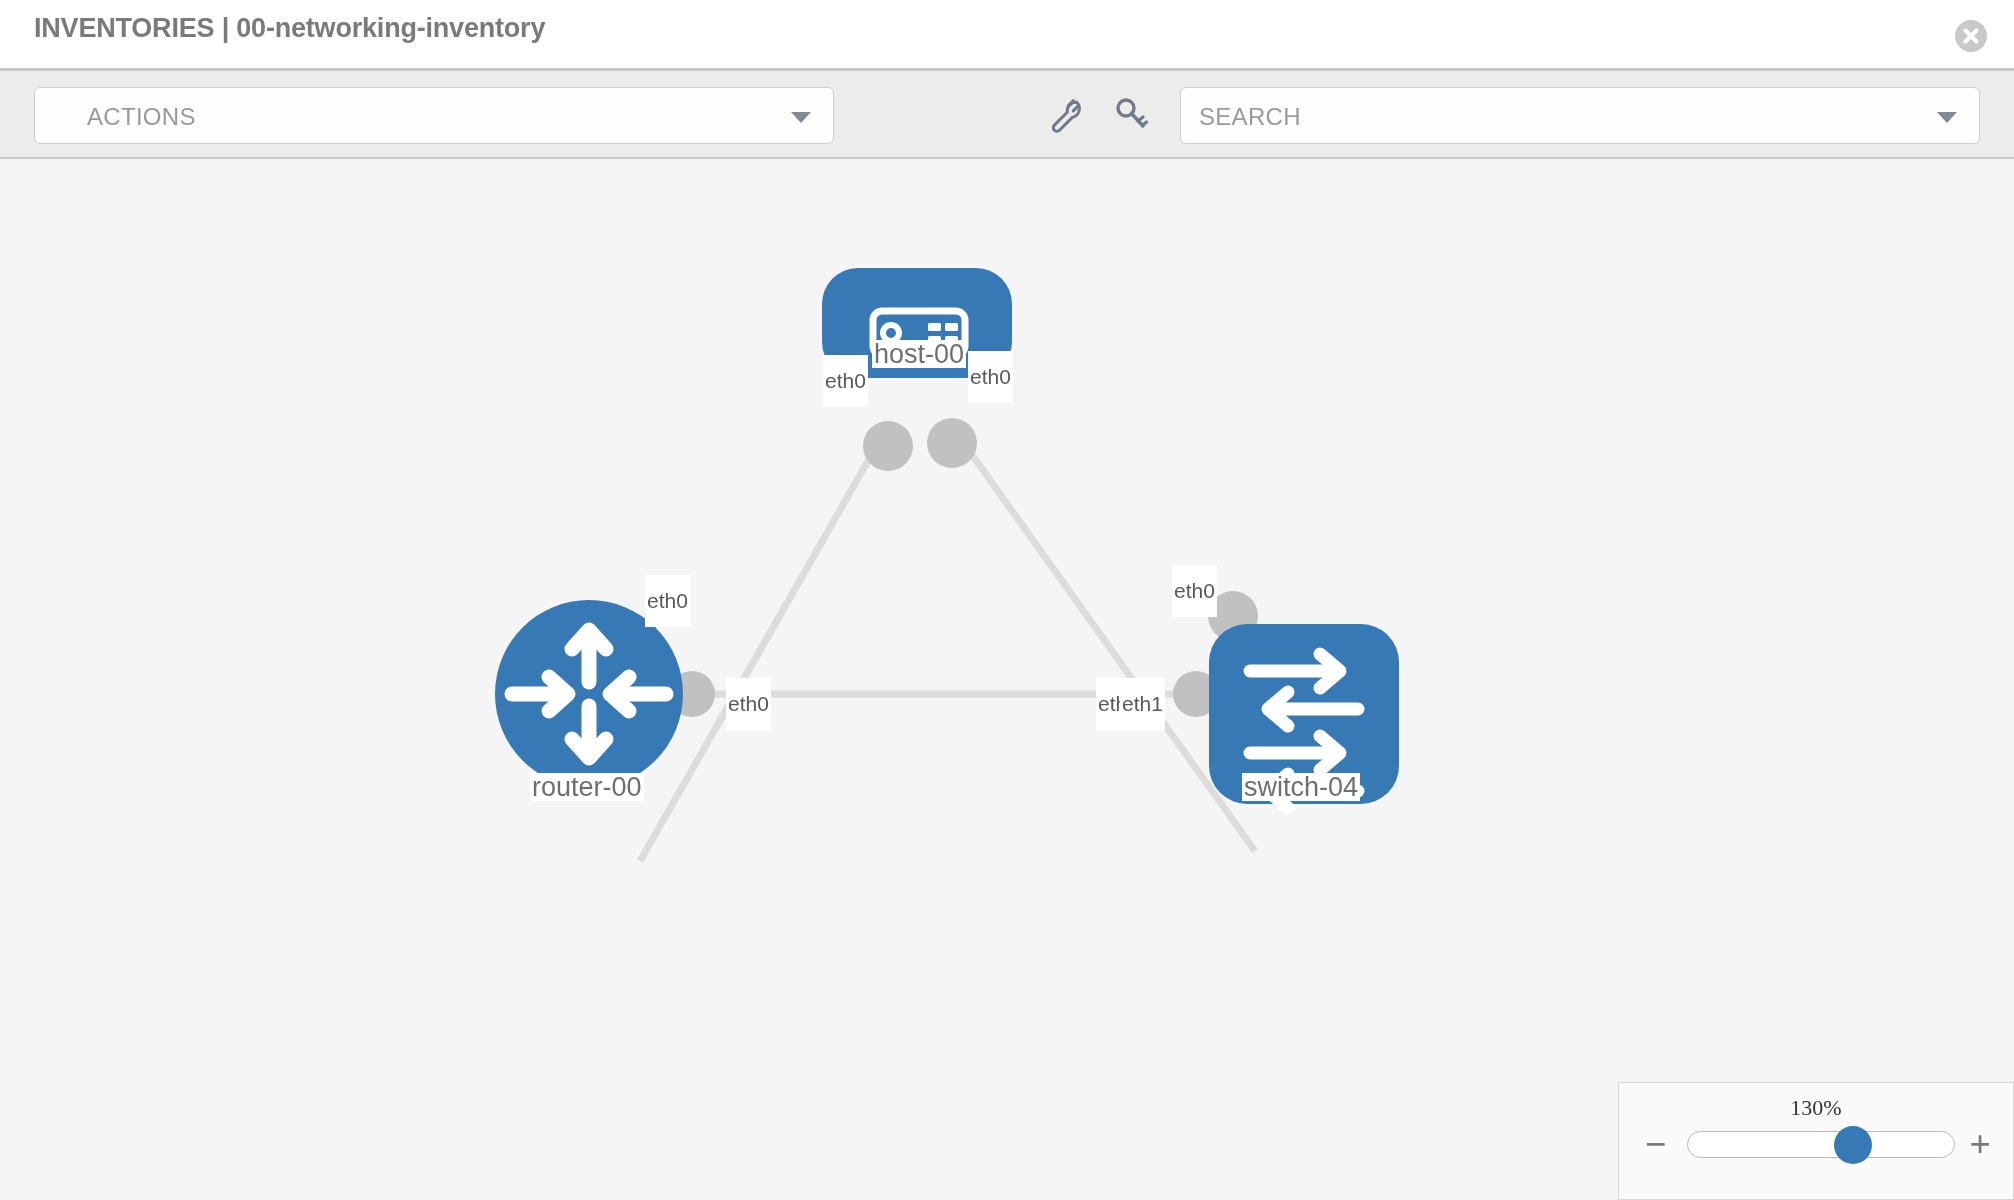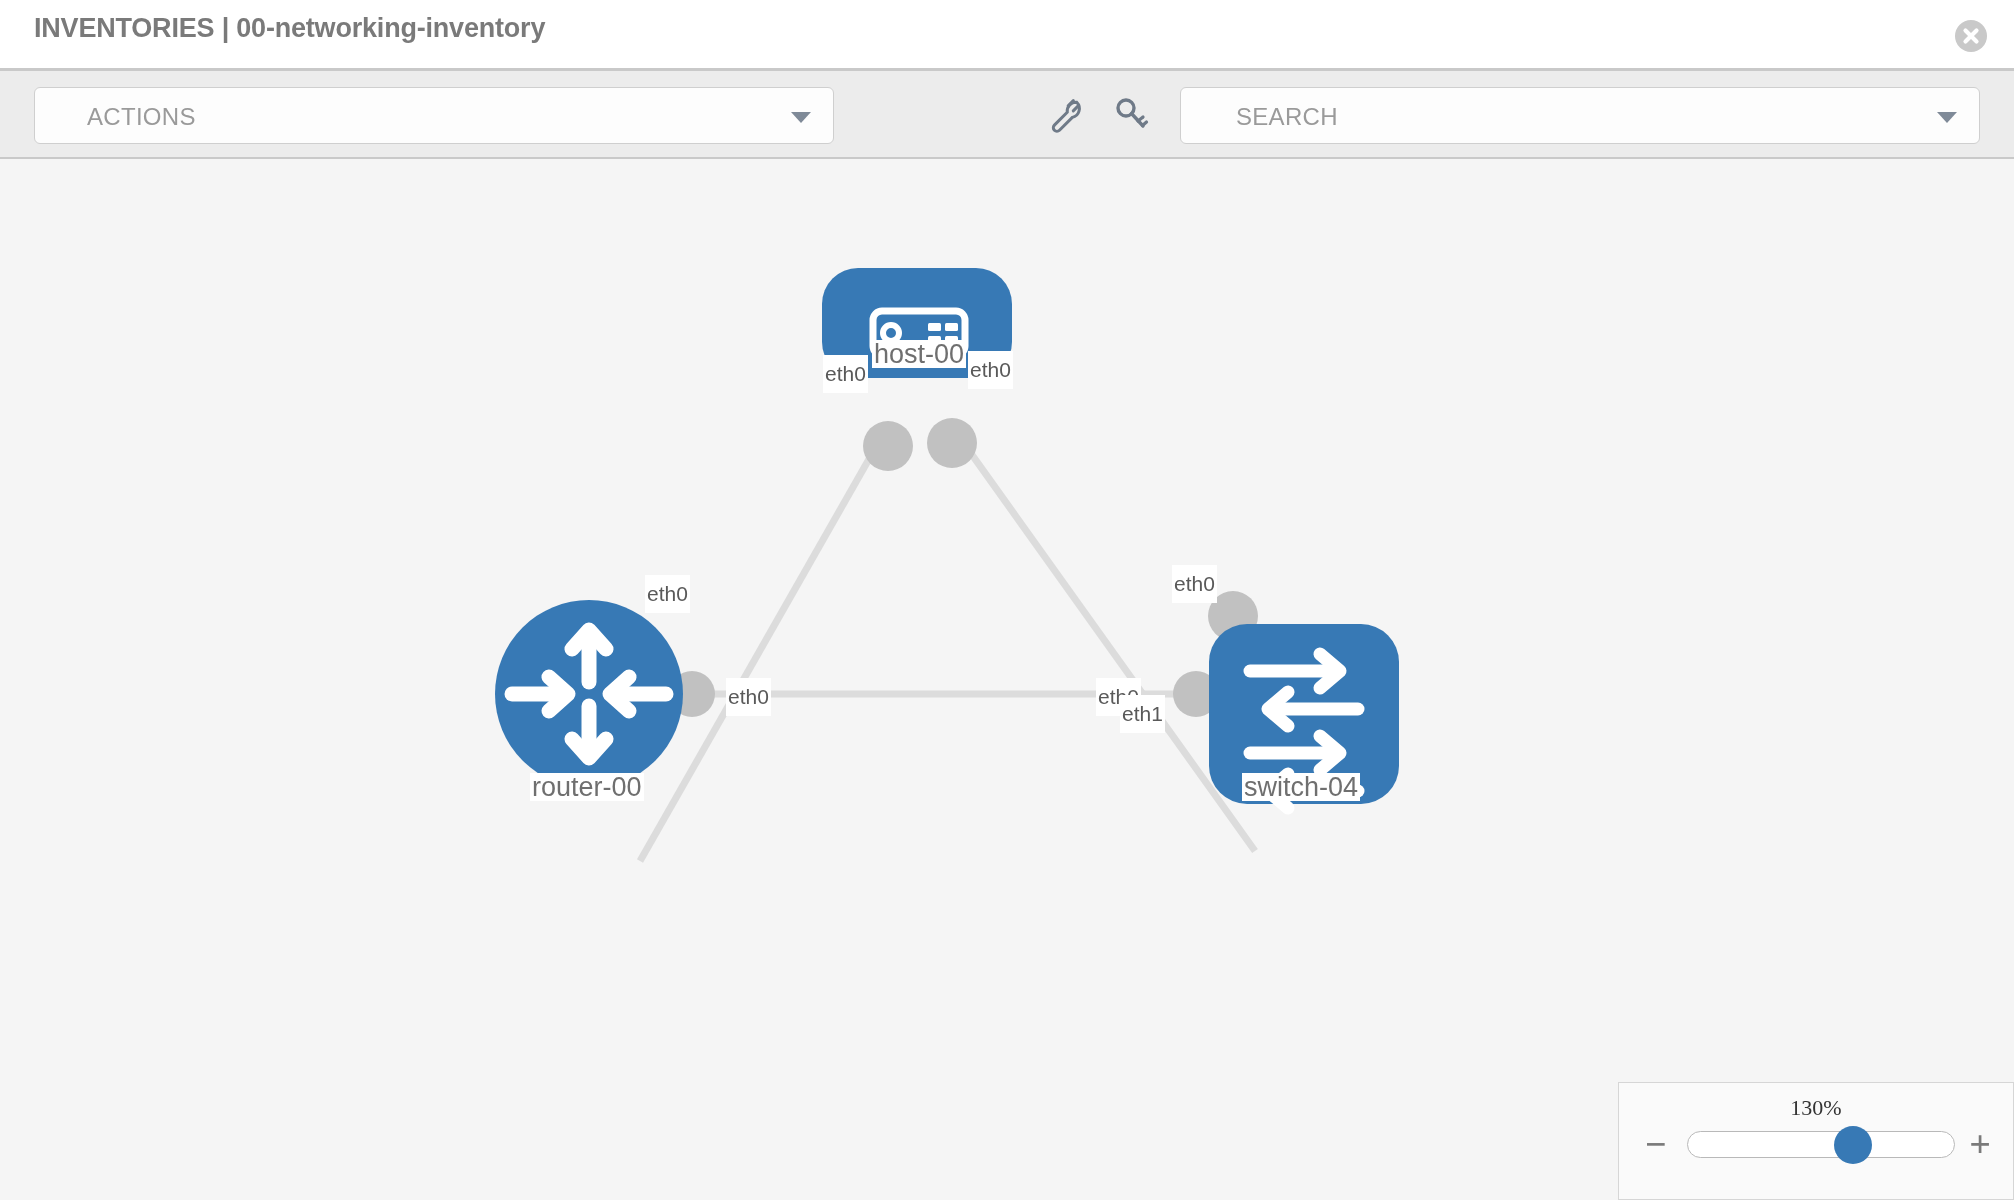--- a/index.html
+++ b/index.html
@@ -68,21 +68,21 @@
 
   .search-box {
     position: absolute; left: 1180px; top: 16px;
     width: 800px; height: 57px;
     background: #fdfdfd;
     border: 1px solid #cfcfcf;
     border-radius: 6px;
   }
   .search-label {
     position: absolute; left: 18px; top: 15px;
-    font-size: 24px; color: #9a9a9a; letter-spacing: 0.3px; margin-left: 37px;
+    font-size: 24px; color: #9a9a9a; letter-spacing: 0.3px;
   }
 
   
   .canvas {
     position: absolute; top: 161px; left: 0;
     width: 2014px; height: 1039px;
     background: #f5f5f5;
     overflow: hidden;
   }
   .canvas svg { position: absolute; top: 0; left: 0; }
@@ -96,21 +96,21 @@
     white-space: nowrap;
     padding: 0 2px;
     line-height: 1.05;
   }
   .edge-label {
     position: absolute;
     font-size: 21px;
     color: #595959;
     background: #ffffff;
     white-space: nowrap;
-    padding: 8px 2px;
+    padding: 15px 2px;
     line-height: 1.05;
   }
 
   
   .zoom-panel {
     position: absolute; right: 0; bottom: 0;
     width: 396px; height: 118px;
     background: #fafafa;
     border: 1px solid #d6d6d6;
     font-family: Liberation Serif, serif;
@@ -271,21 +271,21 @@
     <div class="edge-label" style="left:968px; top:190px;">eth0</div>
 
     <div class="edge-label" style="left:645px; top:414px;">eth0</div>
 
     <div class="edge-label" style="left:1172px; top:404px;">eth0</div>
 
     <div class="edge-label" style="left:726px; top:517px;">eth0</div>
 
     <div class="edge-label" style="left:1096px; top:517px;">eth0</div>
 
-    <div class="edge-label" style="left:1120px; top:517px;margin-top:17px;">eth1</div>
+    <div class="edge-label" style="left:1120px; top:517px;">eth1</div>
 
     <div class="zoom-panel">
       <div class="zoom-value">130%</div>
 
       <div class="zoom-minus">−</div>
 
       <div class="zoom-track">
         <div class="zoom-thumb" id="zoom-thumb" style="left: calc(62% - 19px);"></div>
       </div>
 

